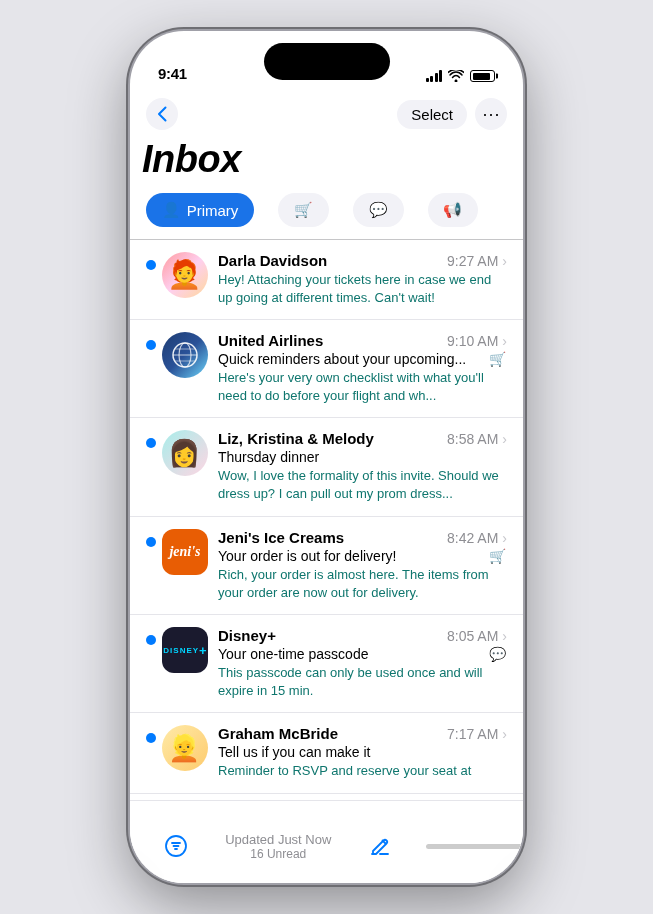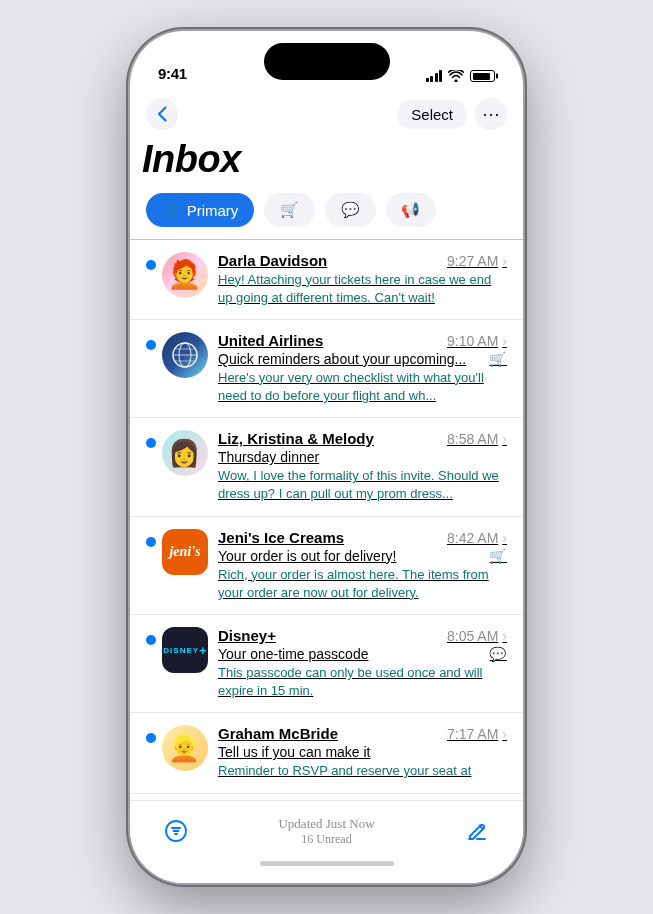--- a/index.html
+++ b/index.html
@@ -177,21 +177,21 @@
       font-weight: 700;
       padding: 4px 12px 12px;
       color: #000;
       letter-spacing: -0.5px;
       font-style: italic;
     }
 
     
     .category-tabs {
       display: flex;
-      gap: 10px;
+      gap: 24px;
       padding: 0 16px 12px;
       overflow-x: auto;
     }
     .category-tabs::-webkit-scrollbar { display: none; }
 
     .tab {
       display: flex;
       align-items: center;
       gap: 6px;
       padding: 8px 16px;
@@ -285,21 +285,20 @@
       background: #1a1a2e;
       border-radius: 12px;
     }
     .avatar-graham {
       background: linear-gradient(135deg, #ffeaa7 0%, #fdcb6e 100%);
     }
 
     .email-content {
       flex: 1;
       min-width: 0;
-      text-decoration: underline;
     }
 
     .email-header {
       display: flex;
       justify-content: space-between;
       align-items: baseline;
       margin-bottom: 2px;
     }
 
     .sender-name {
@@ -365,23 +364,22 @@
     .bottom-toolbar {
       position: absolute;
       bottom: 0;
       left: 0;
       right: 0;
       height: 83px;
       border-top: 0.5px solid #e5e5ea;
       background: rgba(255,255,255,0.95);
       backdrop-filter: blur(10px);
       display: flex;
-      flex-direction: column;
-      align-items: center;
-      font-family: Liberation Serif, serif;
+      flex-direction: row;
+      align-items: center;
     }
 
     .toolbar-content {
       display: flex;
       align-items: center;
       justify-content: space-between;
       width: 100%;
       padding: 8px 24px 0;
     }
 

